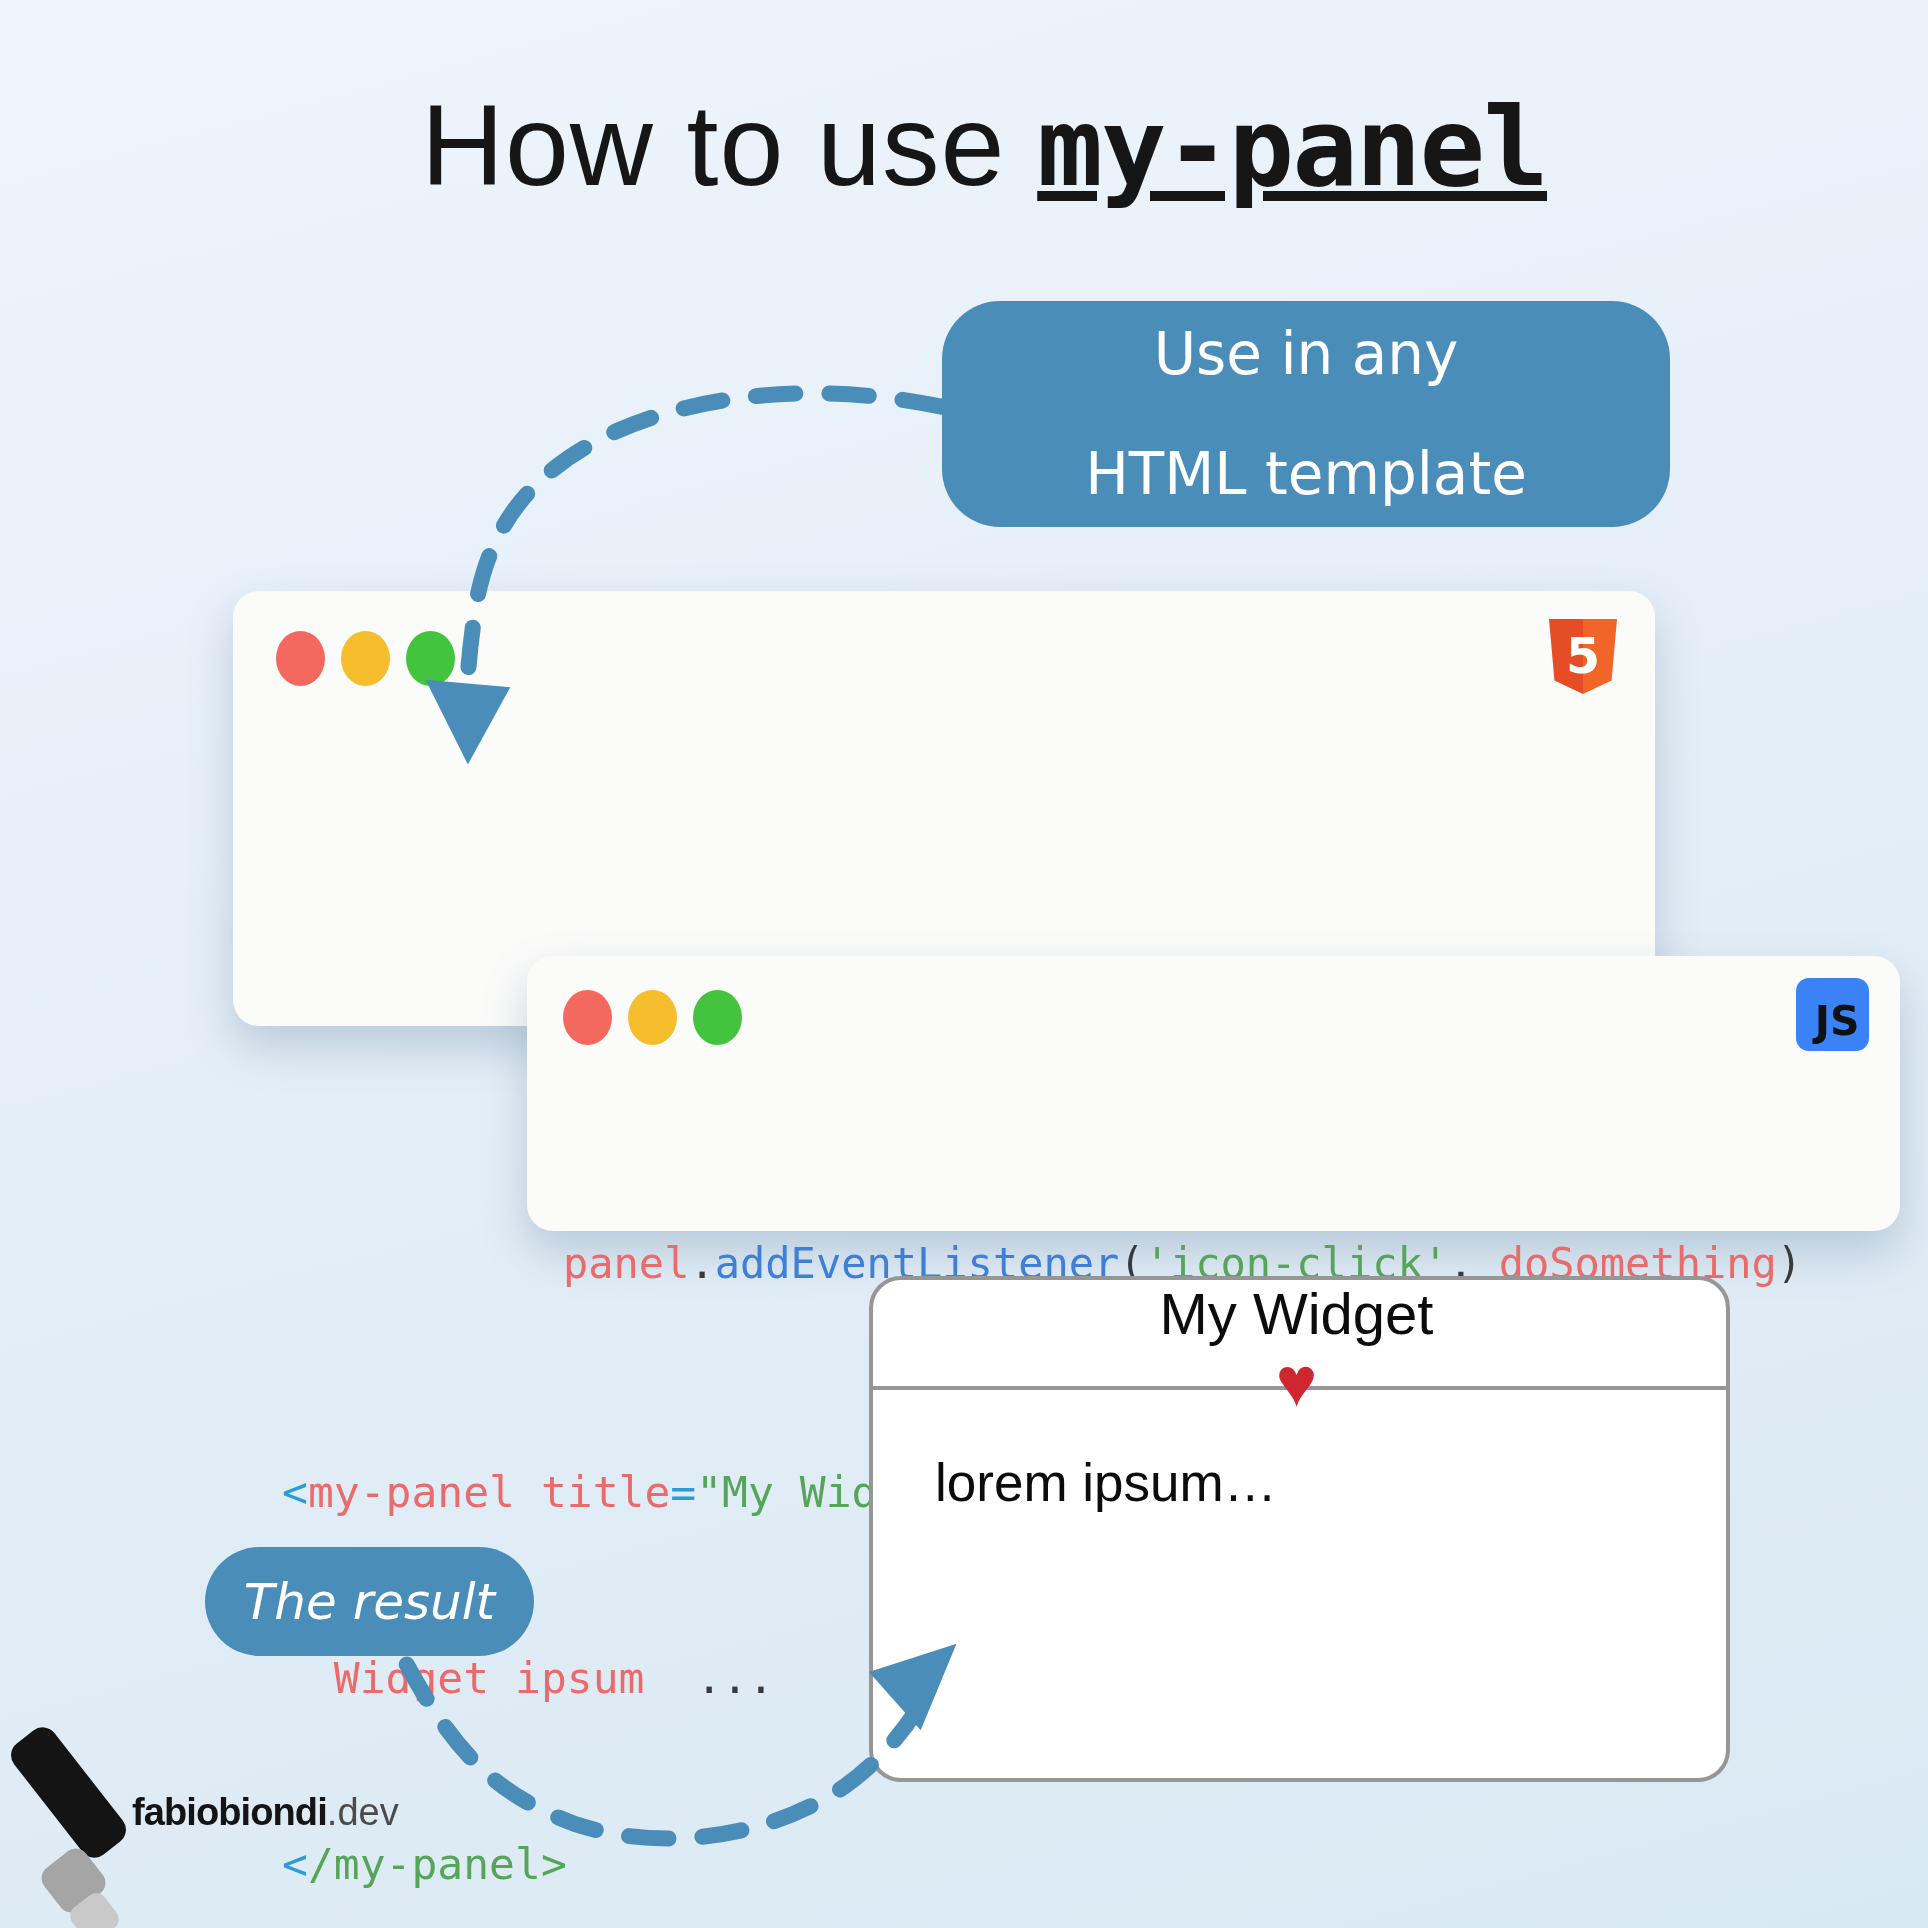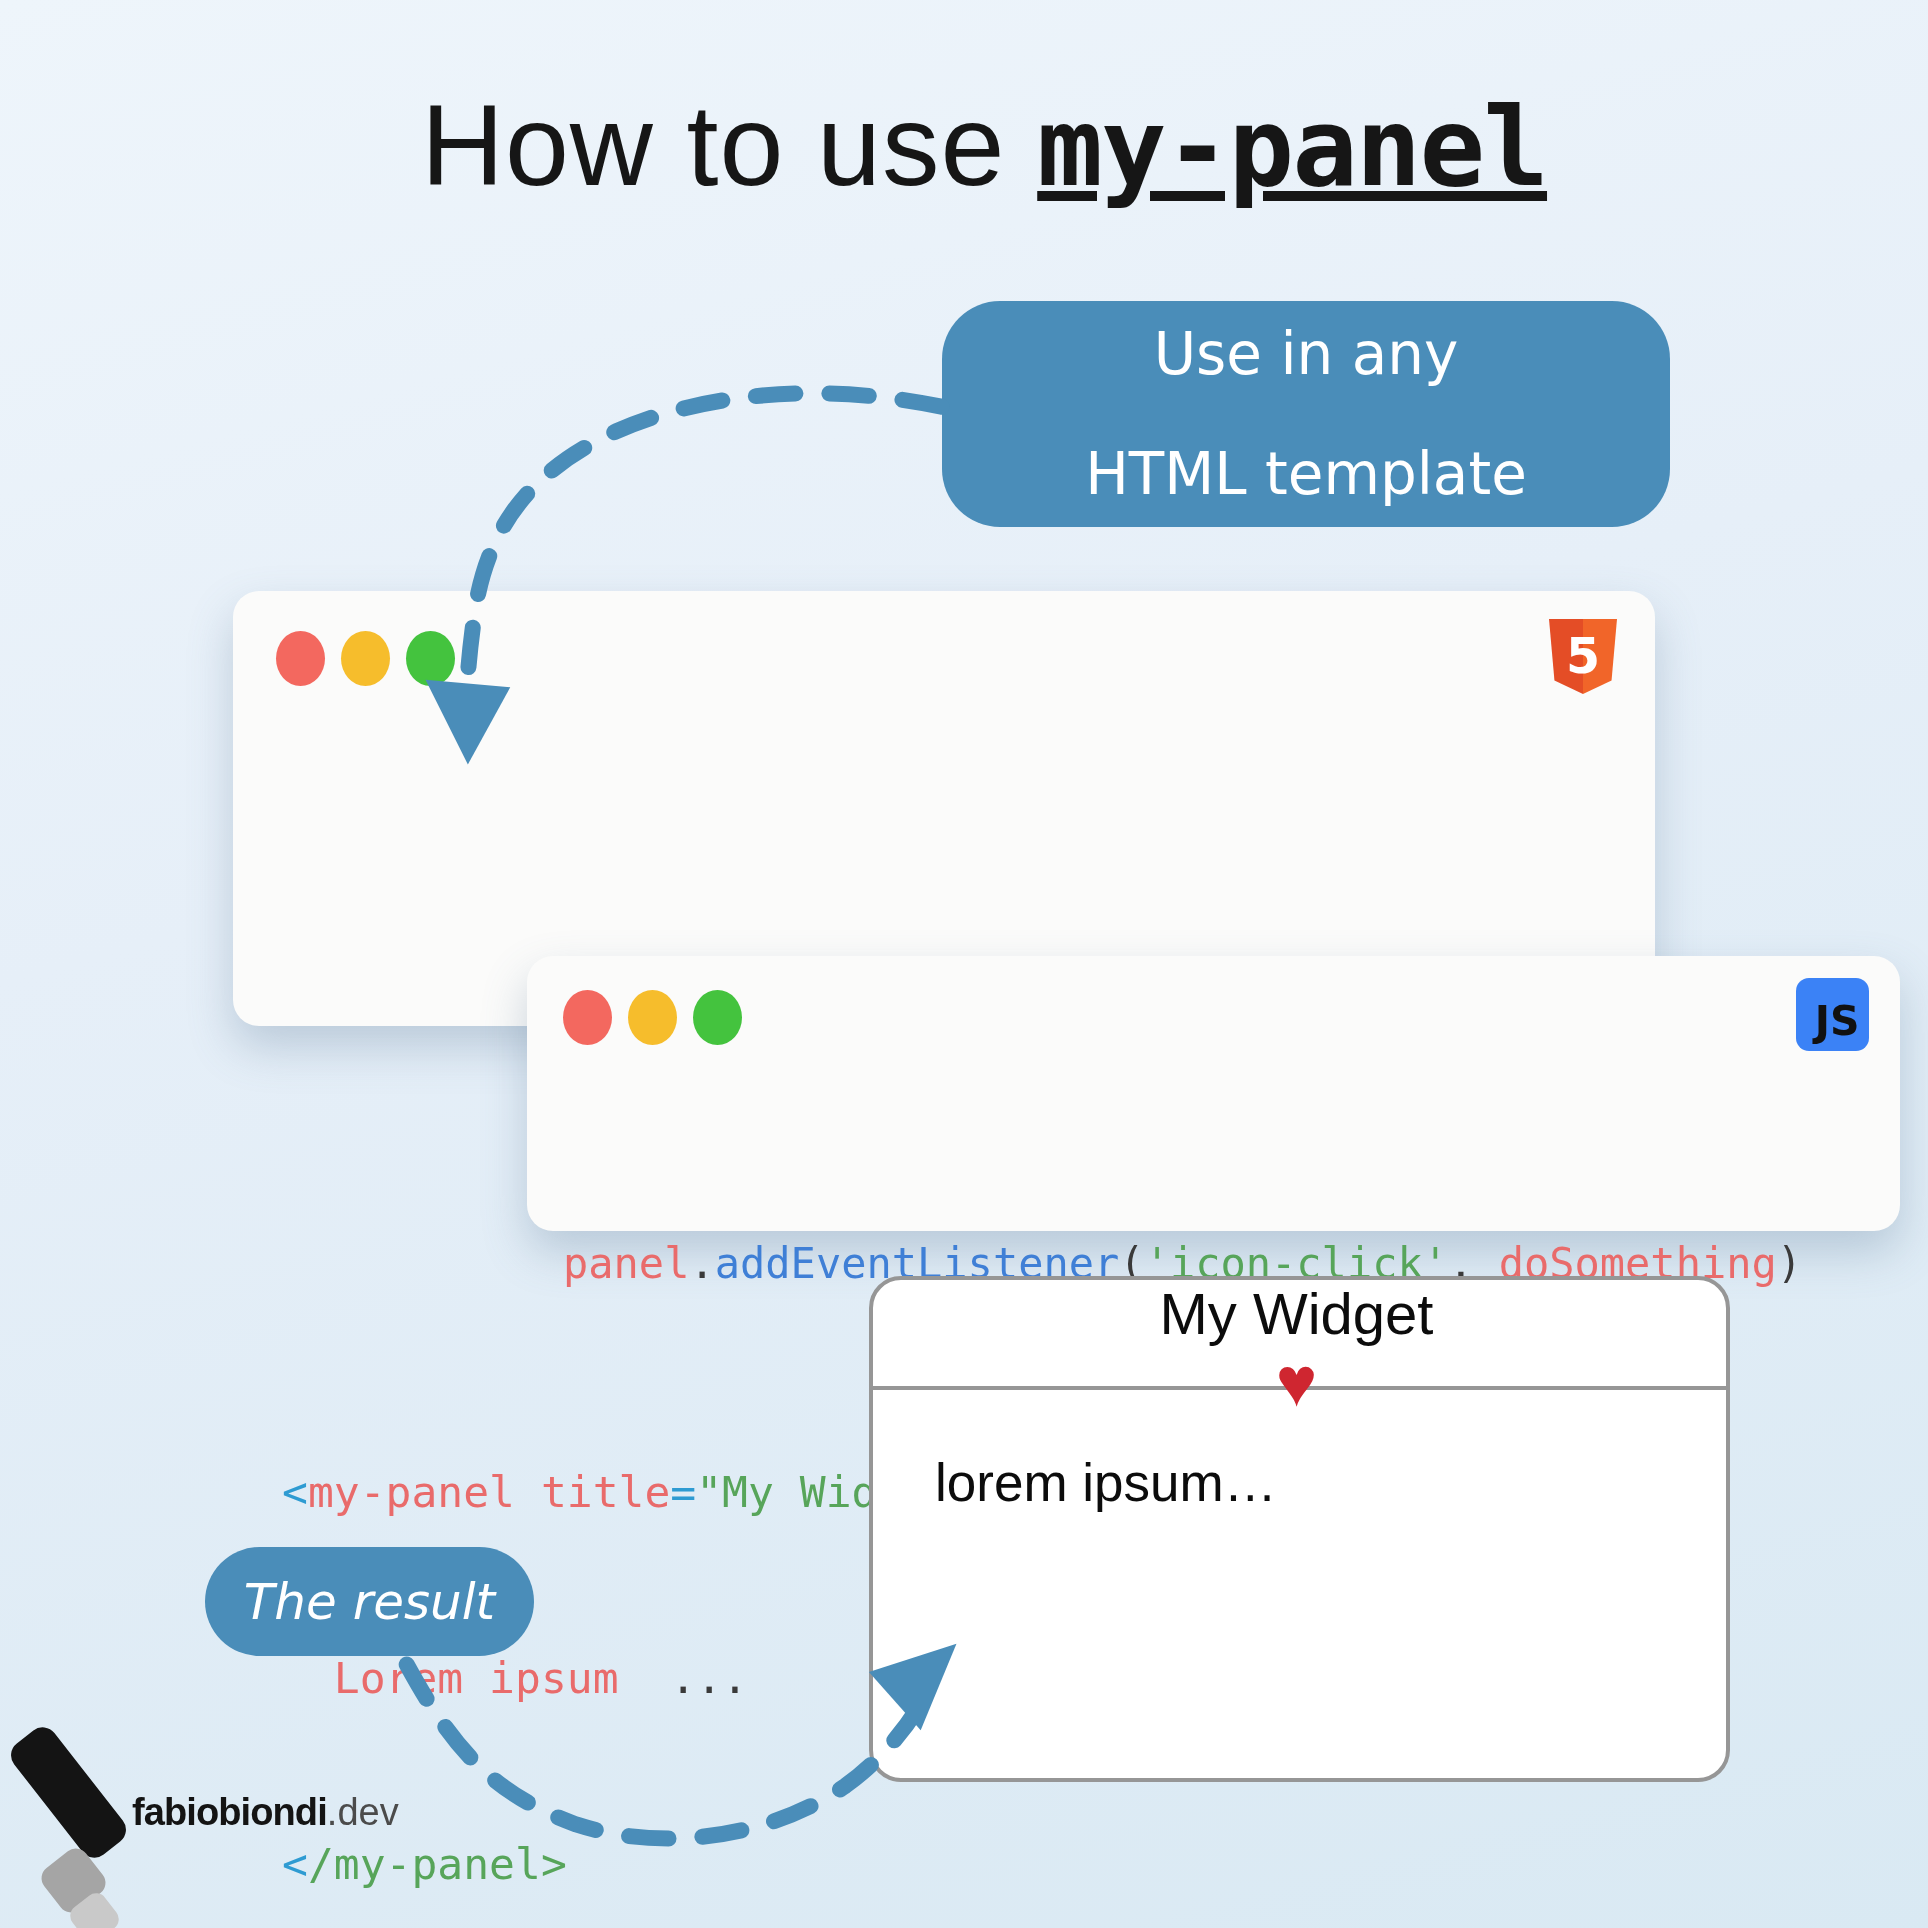--- a/index.html
+++ b/index.html
@@ -114,21 +114,21 @@
     <div class="dots">
       <div class="dot dot-red"></div>
       <div class="dot dot-yellow"></div>
       <div class="dot dot-green"></div>
     </div>
     <div class="html5-badge">
       <span>5</span>
     </div>
     <div class="code">
       <div><span class="tok-blue">&lt;</span><span class="tok-red">my-panel title</span><span class="tok-blue">=</span><span class="tok-green">"My Widget"</span><span class="tok-red"> icon</span><span class="tok-blue">=</span><span class="tok-green">"</span><span class="tok-heart">♥</span><span class="tok-green"> "</span><span class="tok-red"> opened</span><span class="tok-blue">&gt;</span></div>
-      <div><span class="tok-red">  Lorem ipsum</span><span class="tok-dark">  ...</span></div>
+      <div><span class="tok-red">  Widget ipsum</span><span class="tok-dark">  ...</span></div>
       <div><span class="tok-blue">&lt;</span><span class="tok-green">/my-panel&gt;</span></div>
     </div>
   </div>
 
   <div class="window win-js">
     <div class="dots">
       <div class="dot dot-red"></div>
       <div class="dot dot-yellow"></div>
       <div class="dot dot-green"></div>
     </div>

